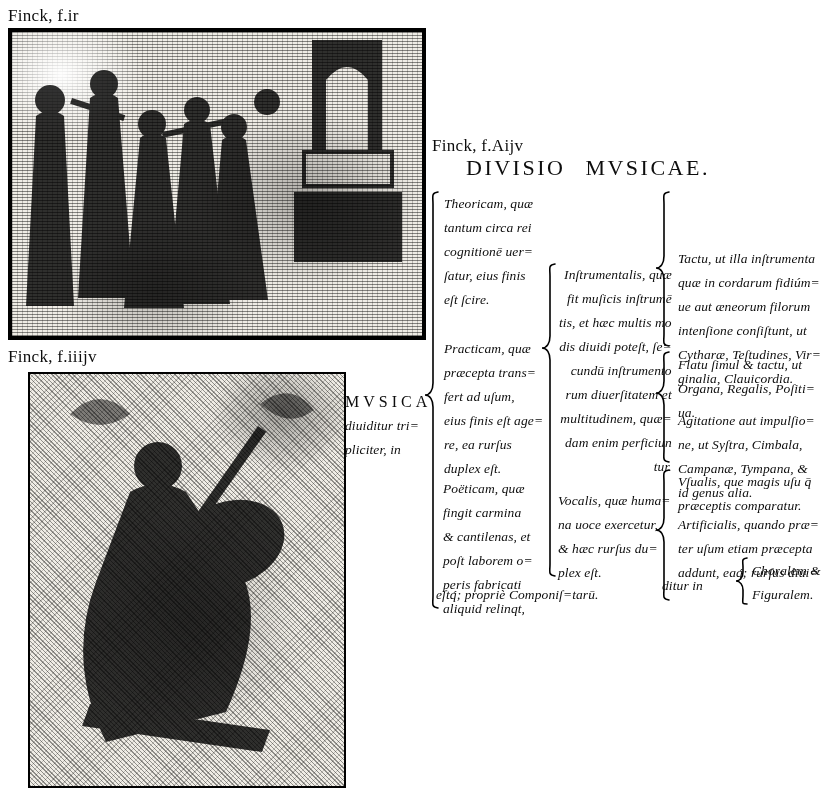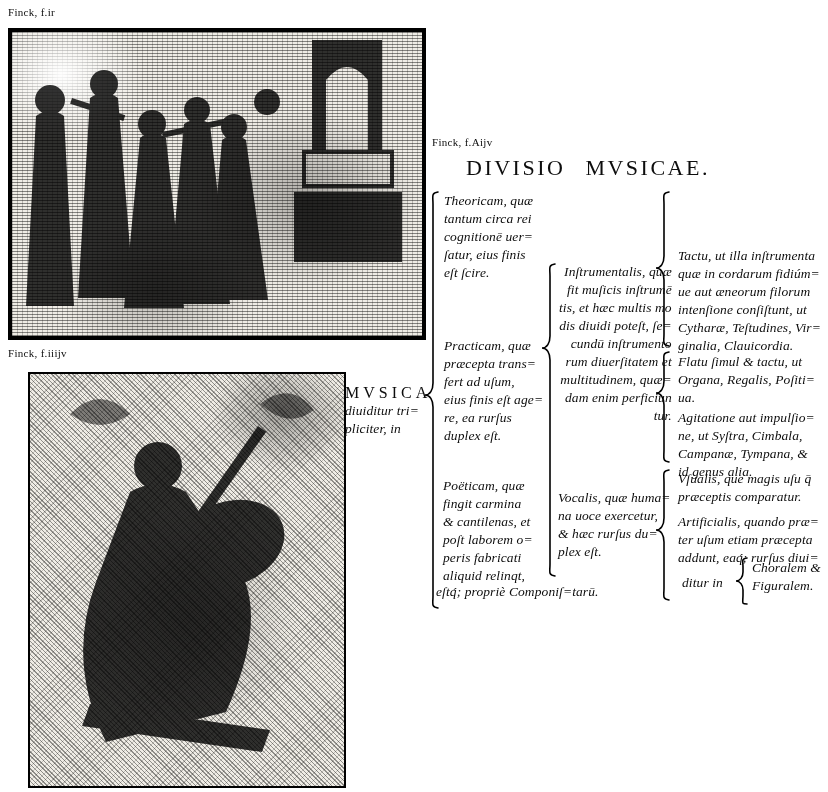--- a/index.html
+++ b/index.html
@@ -2,24 +2,24 @@
 <html><head>
 <meta charset="utf-8">
 <style>
   html,body { margin:0; padding:0; background:#ffffff; }
   .page {
     position:relative; width:828px; height:792px; background:#ffffff;
     font-family:"Liberation Serif","DejaVu Serif",serif; color:#0d0d0d;
     overflow:hidden;
   }
   .abs { position:absolute; }
-  .srclabel { font-size:11px; letter-spacing:.3px; }
+  .srclabel { font-size:17px; letter-spacing:.3px; }
   .heading { font-size:22px; letter-spacing:2.5px; word-spacing:12px; white-space:nowrap; }
   .tblock {
-    font-style:italic; font-size:13.5px; line-height:18px;
+    font-style:italic; font-size:13.5px; line-height:24px;
     white-space:pre-line; letter-spacing:.1px;
   }
   .musica-title { font-style:normal; font-size:16px; letter-spacing:4px; display:block; }
   .nowrap { white-space:nowrap; }
   .woodcut {
     box-sizing:border-box; border:4px solid #000;
     background-color:#efece5;
     background-image:
       radial-gradient(ellipse 120px 90px at 12% 14%, rgba(255,255,255,.95), rgba(255,255,255,0) 70%),
       radial-gradient(ellipse 160px 130px at 72% 55%, rgba(0,0,0,.28), rgba(0,0,0,0) 70%),
@@ -166,17 +166,17 @@
 ua.</div>
   <div class="abs tblock" style="left:678px; top:409px;">Agitatione aut impulſio=
 ne, ut Syſtra, Cimbala,
 Campanæ, Tympana, &amp;
 id genus alia.</div>
   <div class="abs tblock" style="left:678px; top:470px;">Vſualis, que magis uſu q̄
 præceptis comparatur.</div>
   <div class="abs tblock" style="left:678px; top:513px;">Artificialis, quando præ=
 ter uſum etiam præcepta
 addunt, eaq́; rurſus diui=</div>
-  <div class="abs tblock nowrap" style="left:662px; top:574px;margin-left:20px;">ditur in</div>
+  <div class="abs tblock nowrap" style="left:662px; top:574px;">ditur in</div>
   <div class="abs tblock" style="left:752px; top:559px;">Choralem &amp;
 Figuralem.</div>
 
 </div>
 
 </body></html>

